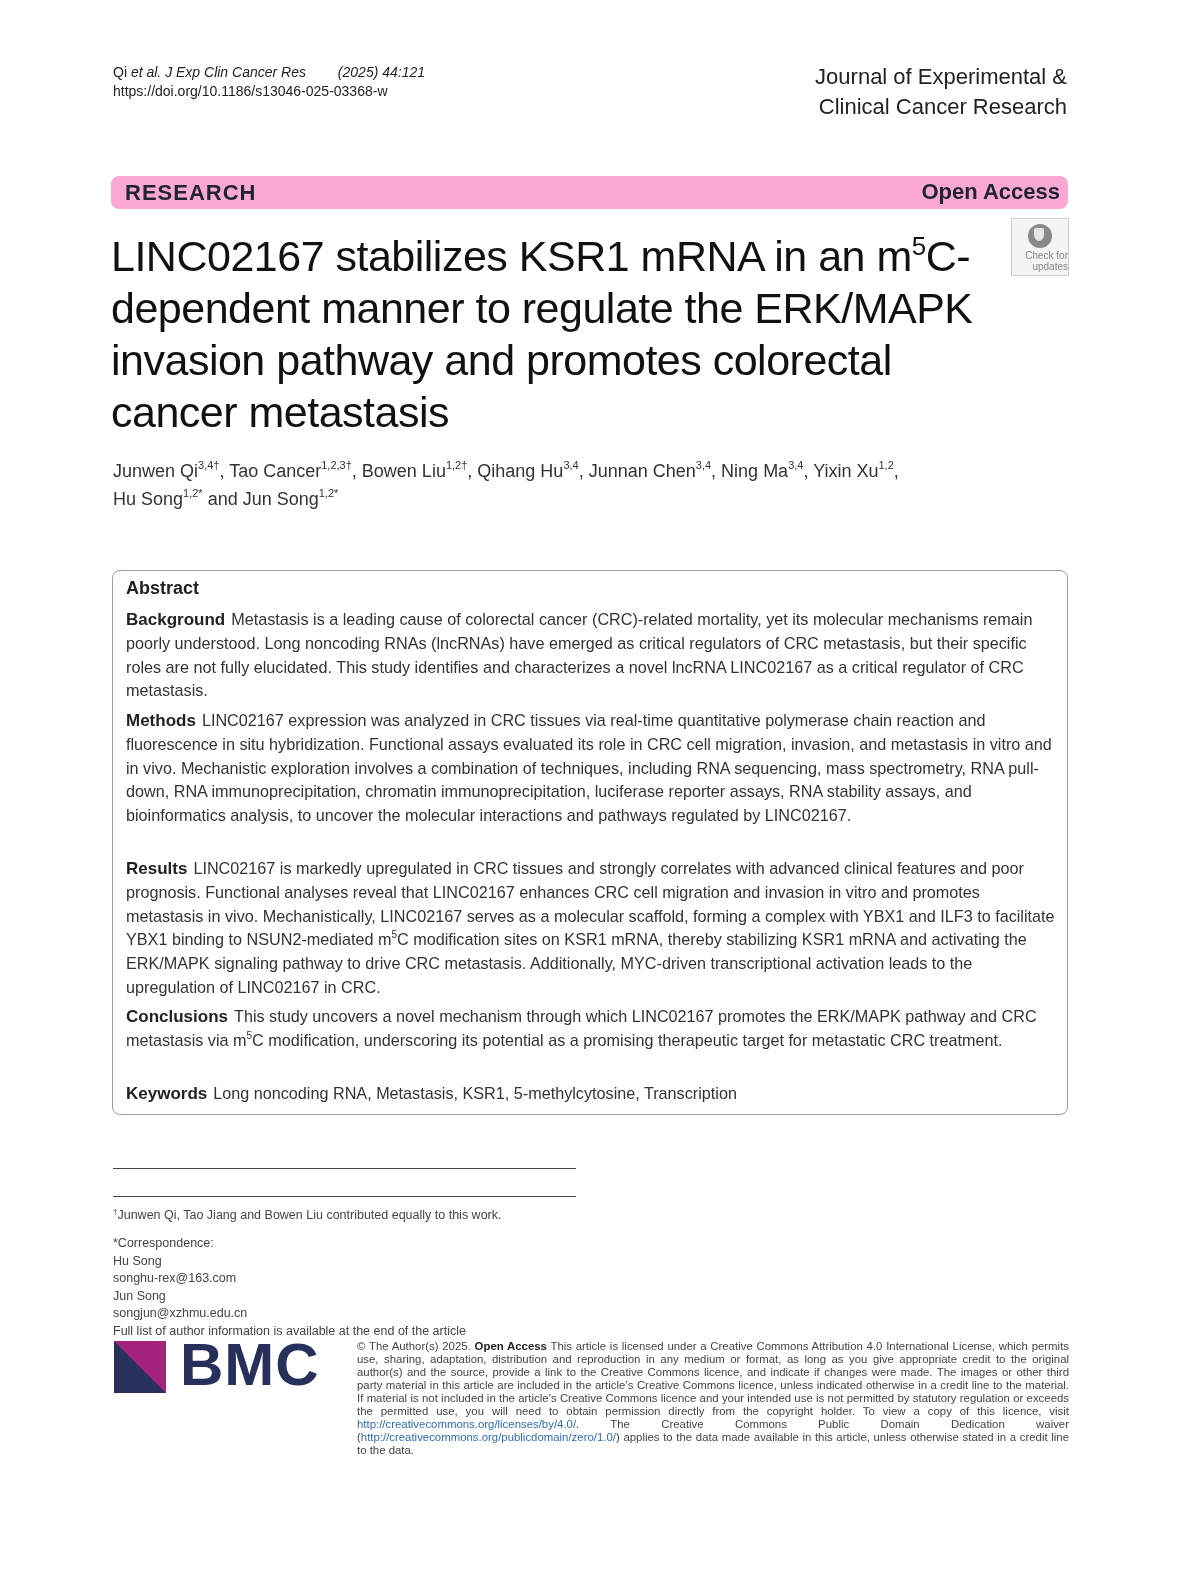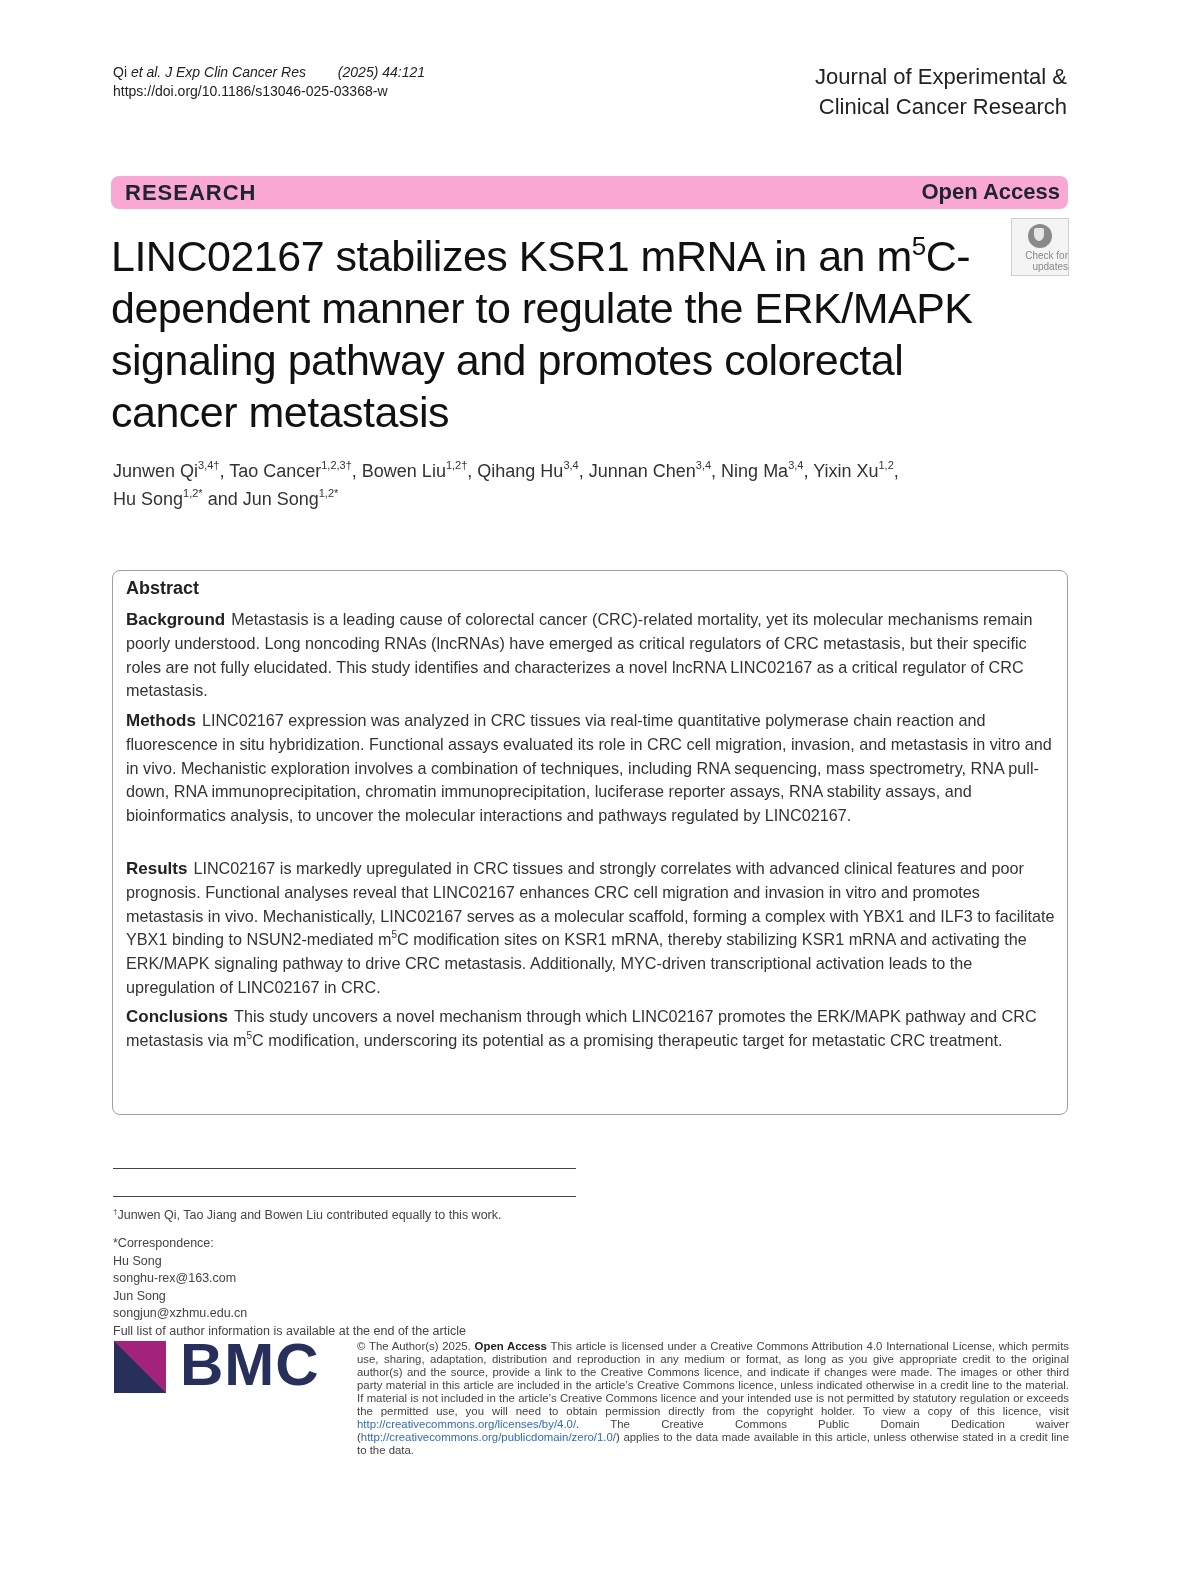--- a/index.html
+++ b/index.html
@@ -62,21 +62,21 @@
 </div>
 
 <div class="abs banner">
   <span class="left">RESEARCH</span>
   <span class="right">Open Access</span>
 </div>
 
 <div class="abs title">
   <div><span>LINC02167 stabilizes KSR1 mRNA in an m</span><sup>5</sup><span>C-</span></div>
   <div>dependent manner to regulate the ERK/MAPK</div>
-  <div>signaling pathway and promotes colorectal</div>
+  <div>invasion pathway and promotes colorectal</div>
   <div>cancer metastasis</div>
 </div>
 
 <div class="abs check">
   <div class="circ"></div>
   <div class="txt">
     <div>Check for</div>
     <div>updates</div>
   </div>
 </div>
@@ -105,20 +105,23 @@
   </div>
 
   <div class="sec" style="top:286px;">
     <b>Results</b><span>LINC02167 is markedly upregulated in CRC tissues and strongly correlates with advanced clinical features and poor prognosis. Functional analyses reveal that LINC02167 enhances CRC cell migration and invasion in vitro and promotes metastasis in vivo. Mechanistically, LINC02167 serves as a molecular scaffold, forming a complex with YBX1 and ILF3 to facilitate YBX1 binding to NSUN2-mediated m</span><sup>5</sup><span>C modification sites on KSR1 mRNA, thereby stabilizing KSR1 mRNA and activating the ERK/MAPK signaling pathway to drive CRC metastasis. Additionally, MYC-driven transcriptional activation leads to the upregulation of LINC02167 in CRC.</span>
   </div>
 
   <div class="sec" style="top:434px;">
     <b>Conclusions</b><span>This study uncovers a novel mechanism through which LINC02167 promotes the ERK/MAPK pathway and CRC metastasis via m</span><sup>5</sup><span>C modification, underscoring its potential as a promising therapeutic target for metastatic CRC treatment.</span>
   </div>
 
+  <div class="sec" style="top:511px;">
+    <b>Keywords</b><span>Long noncoding RNA, Metastasis, KSR1, 5-methylcytosine, Transcription</span>
+  </div>
 </div>
 
 <div class="abs footnote-rule" style="top:1168px;"></div>
 <div class="abs footnote" style="top:1171px;">
   <sup>†</sup><span>Junwen Qi, Tao Jiang and Bowen Liu contributed equally to this work.</span>
 </div>
 <div class="abs footnote-rule" style="top:1196px;"></div>
 <div class="abs footnote" style="top:1199px;">
   <div>*Correspondence:</div>
   <div>Hu Song</div>

